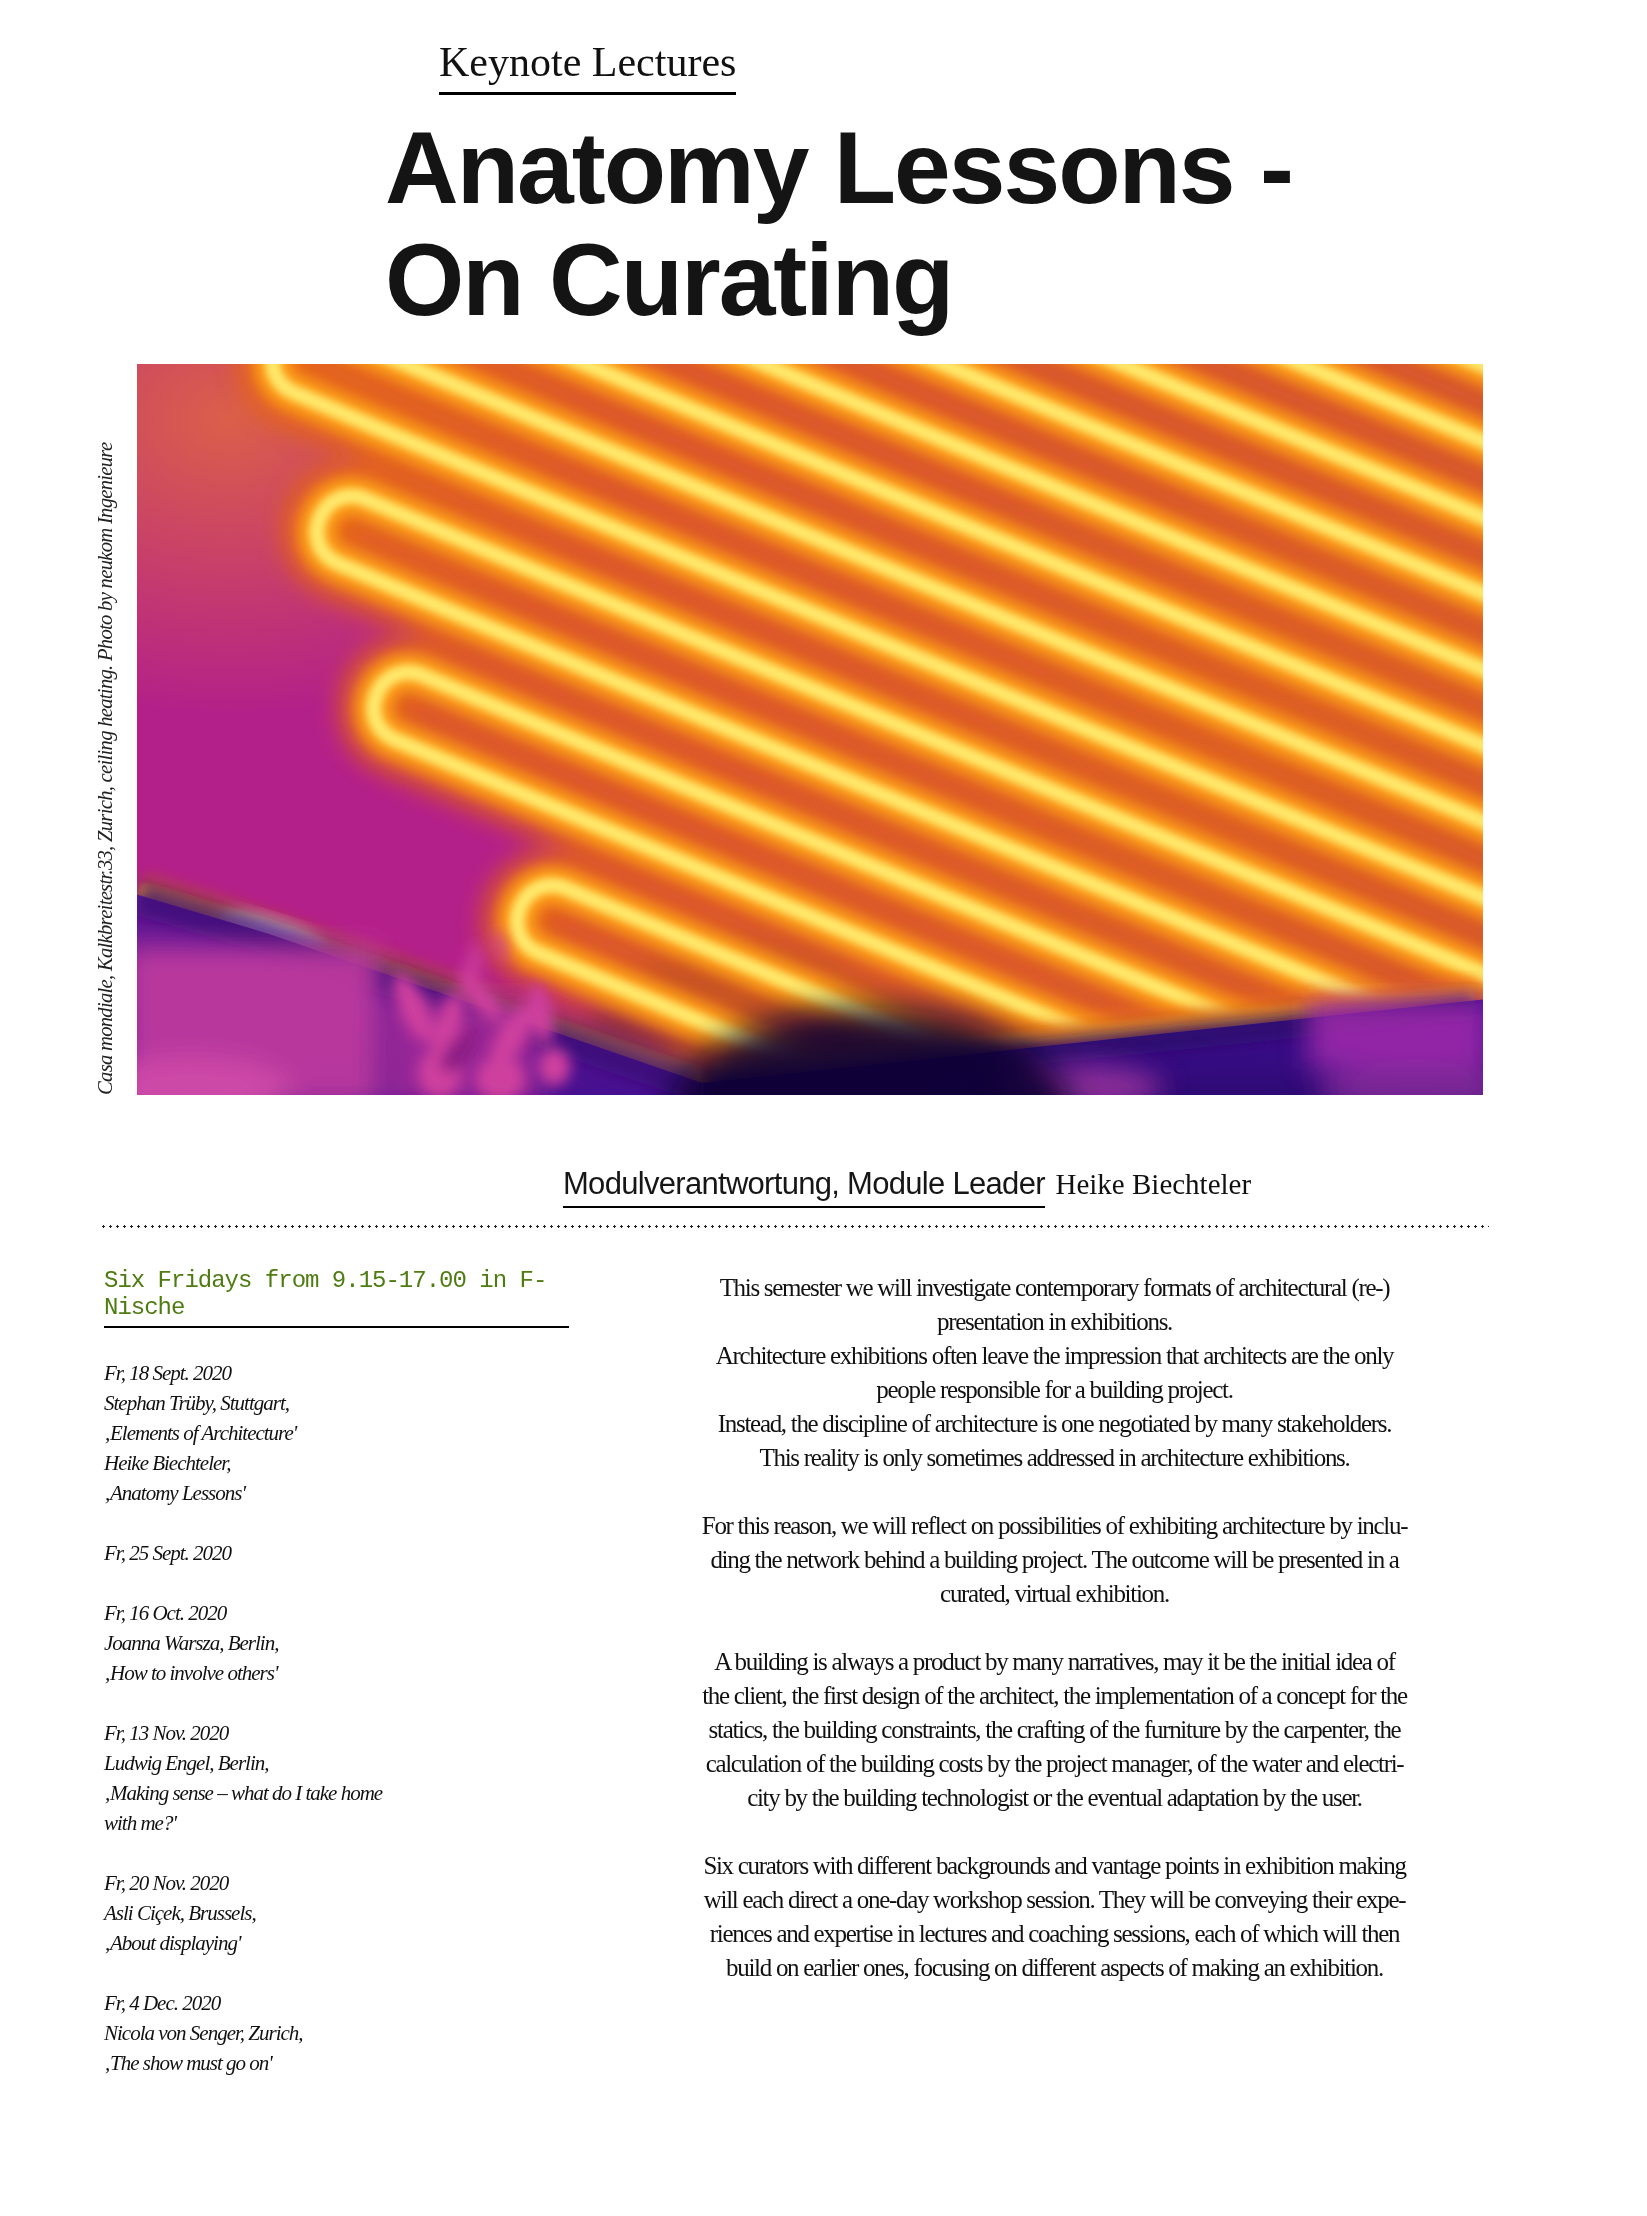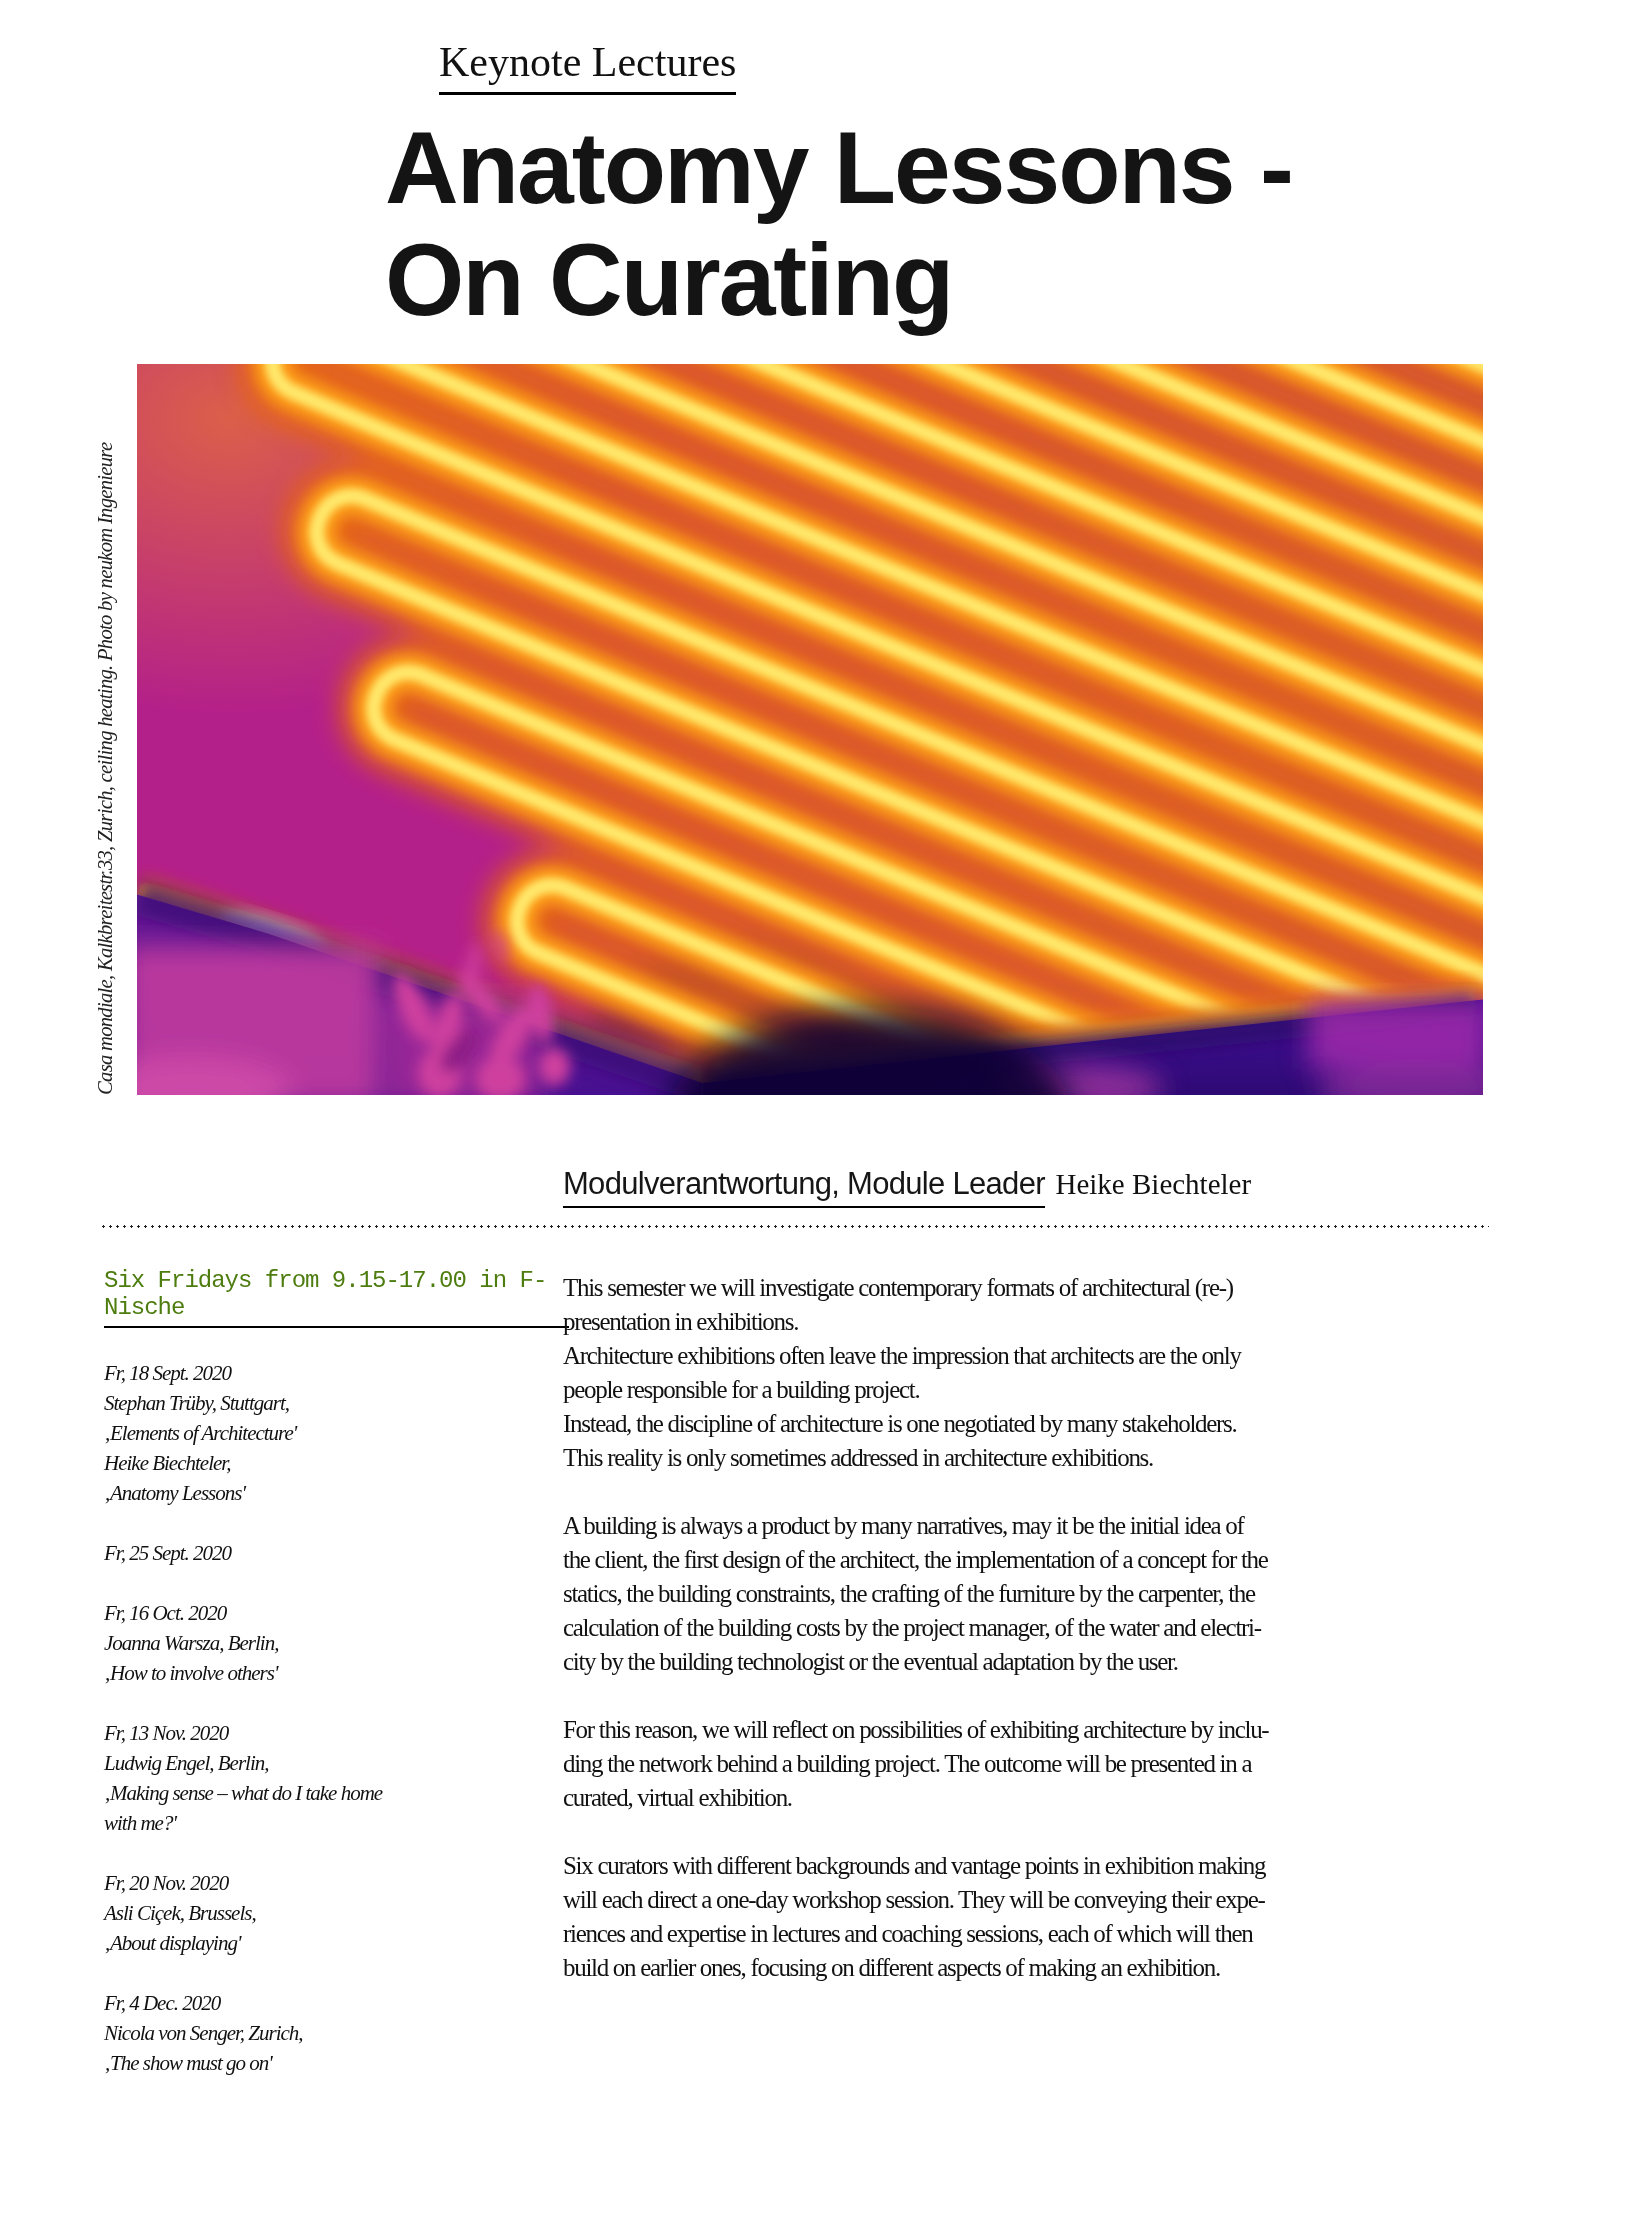--- a/index.html
+++ b/index.html
@@ -39,21 +39,21 @@
     background-image:radial-gradient(circle, #222 1.1px, rgba(0,0,0,0) 1.2px);
     background-size:7px 3.3px;background-repeat:repeat-x;background-position:0 0;
   }
   .schedule{position:absolute;left:104px;top:1267px;width:465px;}
   .schedule-header{
     font-family:Liberation Mono, monospace;font-size:24px;letter-spacing:-1px;
     display:inline-block;border-bottom:2px solid #000;padding-bottom:5.3px;color:#4d7c0f;
   }
   .entry{margin-top:30px;font-style:italic;font-size:21px;line-height:30px;letter-spacing:-1px;}
   .entry .details{white-space:pre-line;}
-  .body-text{position:absolute;left:563px;top:1271px;width:983px;}
+  .body-text{position:absolute;left:563px;top:1271px;width:983px;text-align:center;}
   .body-text p{
     margin:0 0 34px 0;font-size:25px;line-height:34px;letter-spacing:-1.3px;
     white-space:pre-line;
   }
 </style>
 </head>
 <body>
 
 <div class="eyebrow">Keynote Lectures</div>
 
@@ -206,26 +206,26 @@
   </div>
 </aside>
 
 <main class="body-text">
   <p>This semester we will investigate contemporary formats of architectural (re-)
 presentation in exhibitions.
 Architecture exhibitions often leave the impression that architects are the only
 people responsible for a building project.
 Instead, the discipline of architecture is one negotiated by many stakeholders.
 This reality is only sometimes addressed in architecture exhibitions.</p>
+  <p>For this reason, we will reflect on possibilities of exhibiting architecture by inclu-
+ding the network behind a building project. The outcome will be presented in a
+curated, virtual exhibition.</p>
   <p>A building is always a product by many narratives, may it be the initial idea of
 the client, the first design of the architect, the implementation of a concept for the
 statics, the building constraints, the crafting of the furniture by the carpenter, the
 calculation of the building costs by the project manager, of the water and electri-
 city by the building technologist or the eventual adaptation by the user.</p>
-  <p>For this reason, we will reflect on possibilities of exhibiting architecture by inclu-
-ding the network behind a building project. The outcome will be presented in a
-curated, virtual exhibition.</p>
   <p>Six curators with different backgrounds and vantage points in exhibition making
 will each direct a one-day workshop session. They will be conveying their expe-
 riences and expertise in lectures and coaching sessions, each of which will then
 build on earlier ones, focusing on different aspects of making an exhibition.</p>
 </main>
 
 
 </body></html>

